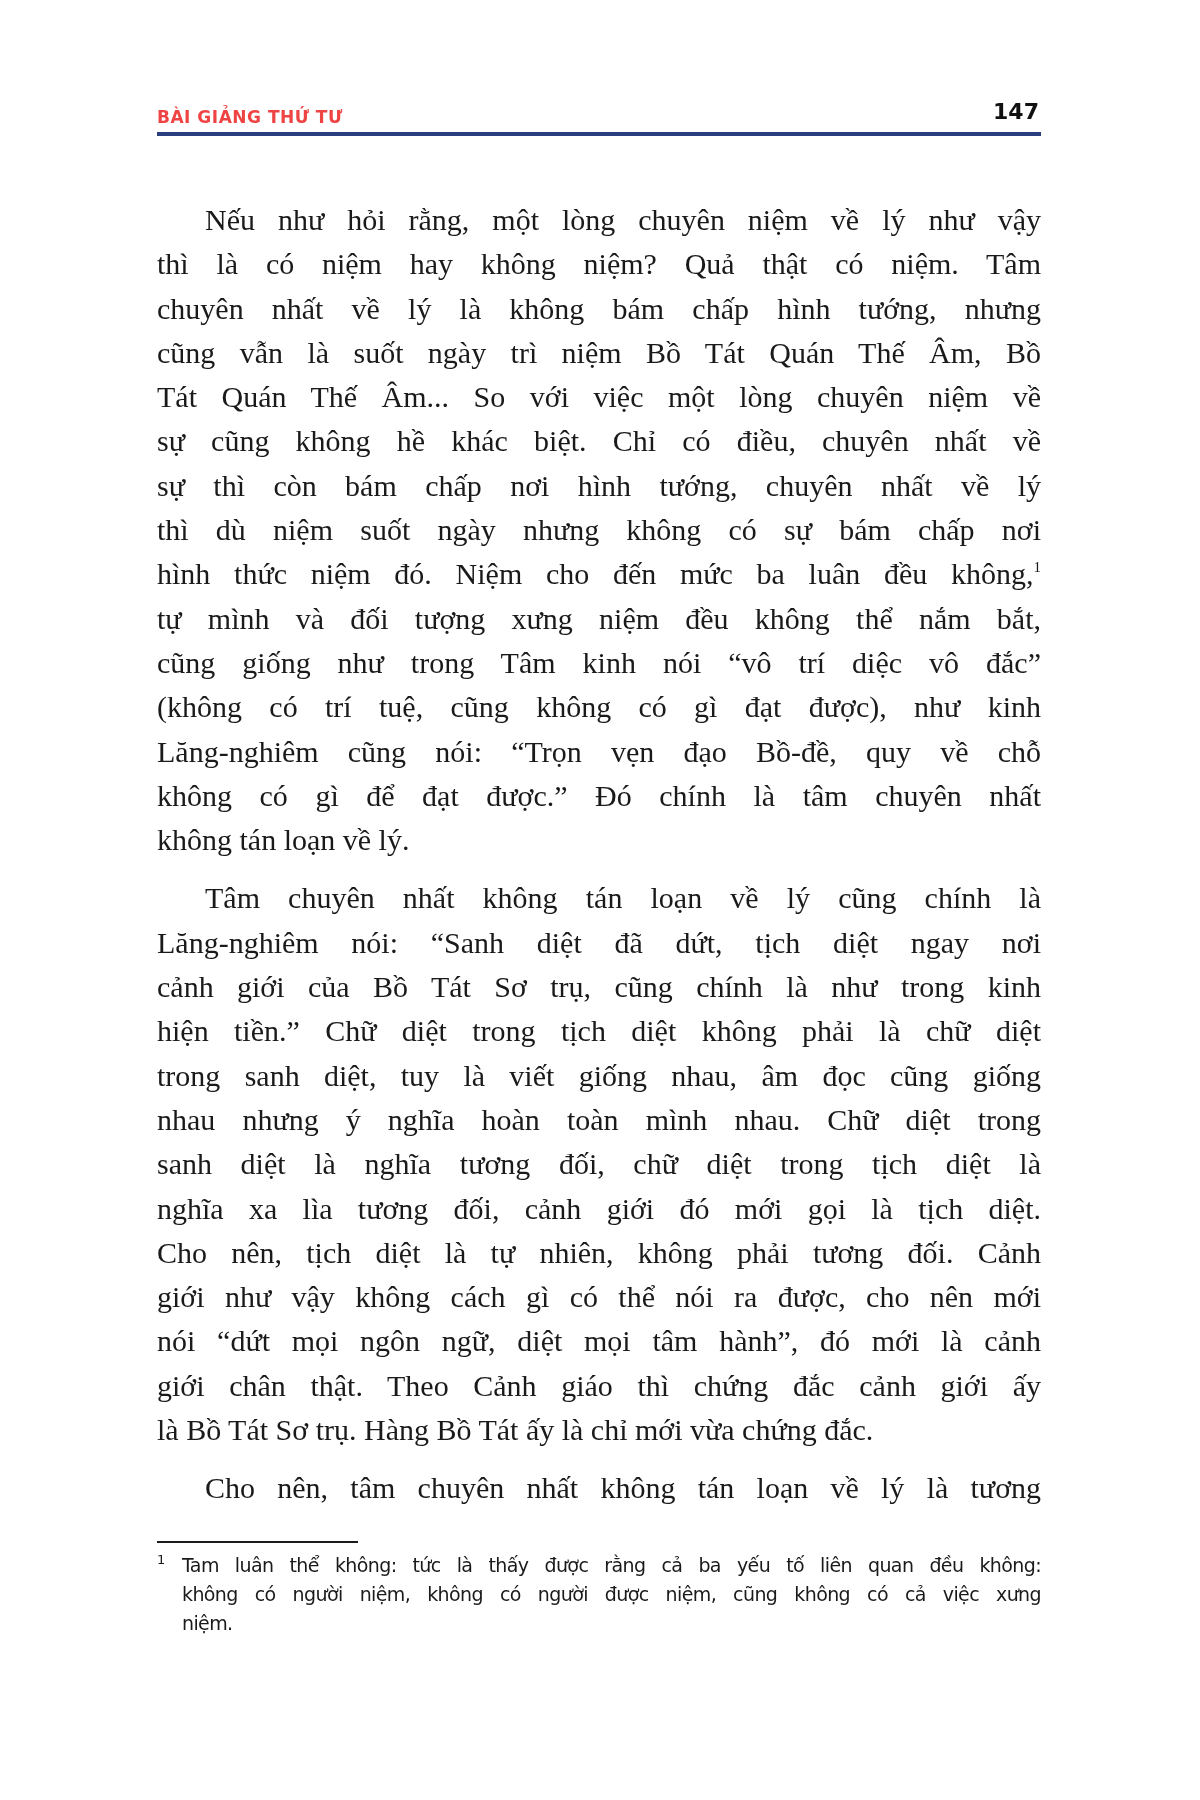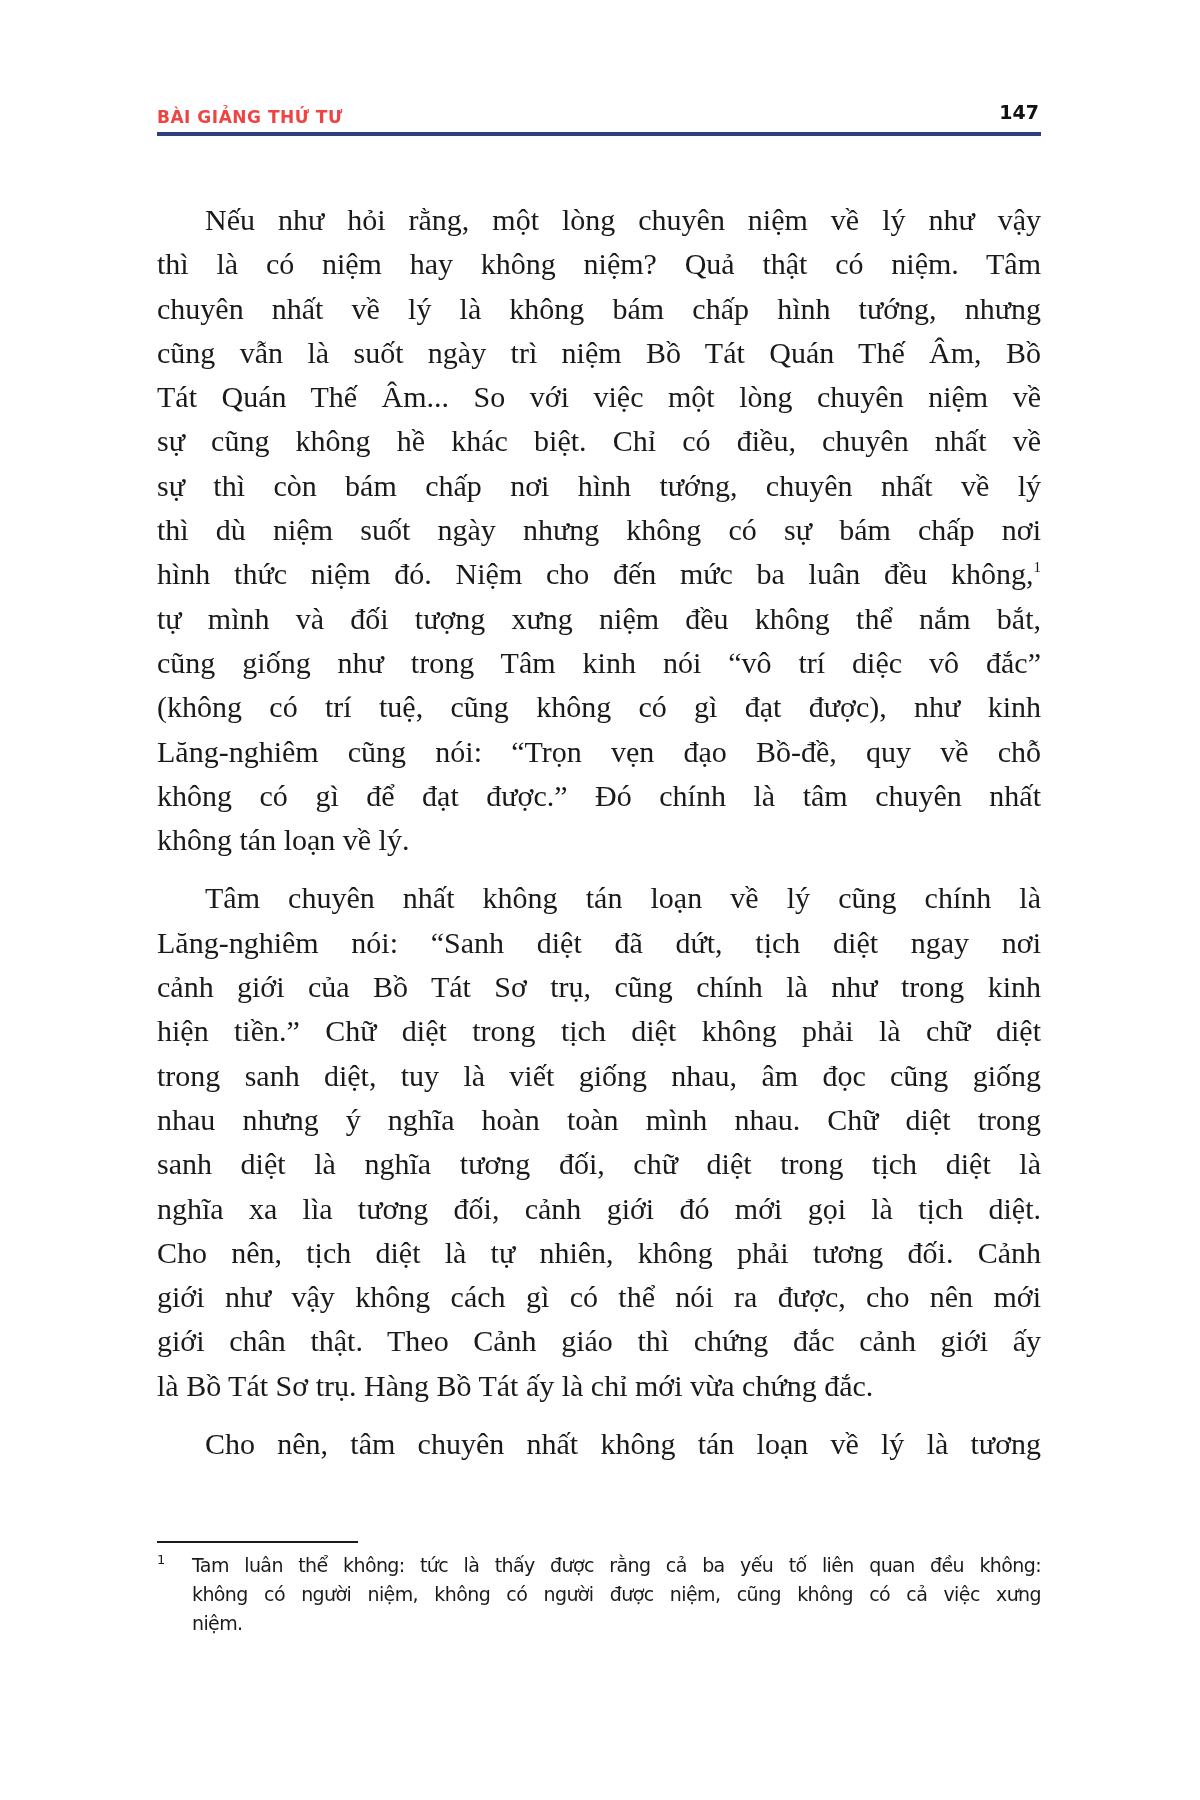--- a/index.html
+++ b/index.html
@@ -37,21 +37,21 @@
       color: #7a3b1d;
       line-height: 22px;
       white-space: nowrap;
     }
     .page-number {
       position: absolute;
       right: 2px;
       top: 0px;
       font-family: "DejaVu Sans", sans-serif;
       font-weight: bold;
-      font-size: 19px;
+      font-size: 22px;
       color: #111111;
       line-height: 24px;
     }
     .head-rule {
       position: absolute;
       left: 0;
       top: 32px;
       width: 884px;
       height: 4px;
       background: #2b3f7e;
@@ -105,21 +105,21 @@
       color: #1a1a1a;
     }
     .fn-mark {
       position: absolute;
       left: 0;
       top: 2px;
       font-size: 13px;
       line-height: 14px;
     }
     .fn-body {
-      margin-left: 35px;
+      margin-left: 25px;
     }
     .fn-line {
       display: block;
       height: 29px;
       line-height: 29px;
       white-space: nowrap;
       text-align: justify;
       text-align-last: justify;
       letter-spacing: -0.6px;
     }
@@ -162,20 +162,21 @@
       <span class="line first">Tâm chuyên nhất không tán loạn về lý cũng chính là</span>
       <span class="line">Lăng-nghiêm nói: “Sanh diệt đã dứt, tịch diệt ngay nơi</span>
       <span class="line">cảnh giới của Bồ Tát Sơ trụ, cũng chính là như trong kinh</span>
       <span class="line">hiện tiền.” Chữ diệt trong tịch diệt không phải là chữ diệt</span>
       <span class="line">trong sanh diệt, tuy là viết giống nhau, âm đọc cũng giống</span>
       <span class="line">nhau nhưng ý nghĩa hoàn toàn mình nhau. Chữ diệt trong</span>
       <span class="line">sanh diệt là nghĩa tương đối, chữ diệt trong tịch diệt là</span>
       <span class="line">nghĩa xa lìa tương đối, cảnh giới đó mới gọi là tịch diệt.</span>
       <span class="line">Cho nên, tịch diệt là tự nhiên, không phải tương đối. Cảnh</span>
       <span class="line">giới như vậy không cách gì có thể nói ra được, cho nên mới</span>
+      <span class="line">nói “dứt mọi ngôn ngữ, diệt mọi tâm hành”, đó mới là cảnh</span>
       <span class="line">giới chân thật. Theo Cảnh giáo thì chứng đắc cảnh giới ấy</span>
       <span class="line last">là Bồ Tát Sơ trụ. Hàng Bồ Tát ấy là chỉ mới vừa chứng đắc.</span>
     </p>
 
     <p class="para">
       <span class="line first">Cho nên, tâm chuyên nhất không tán loạn về lý là tương</span>
     </p>
 
   </div>
 

